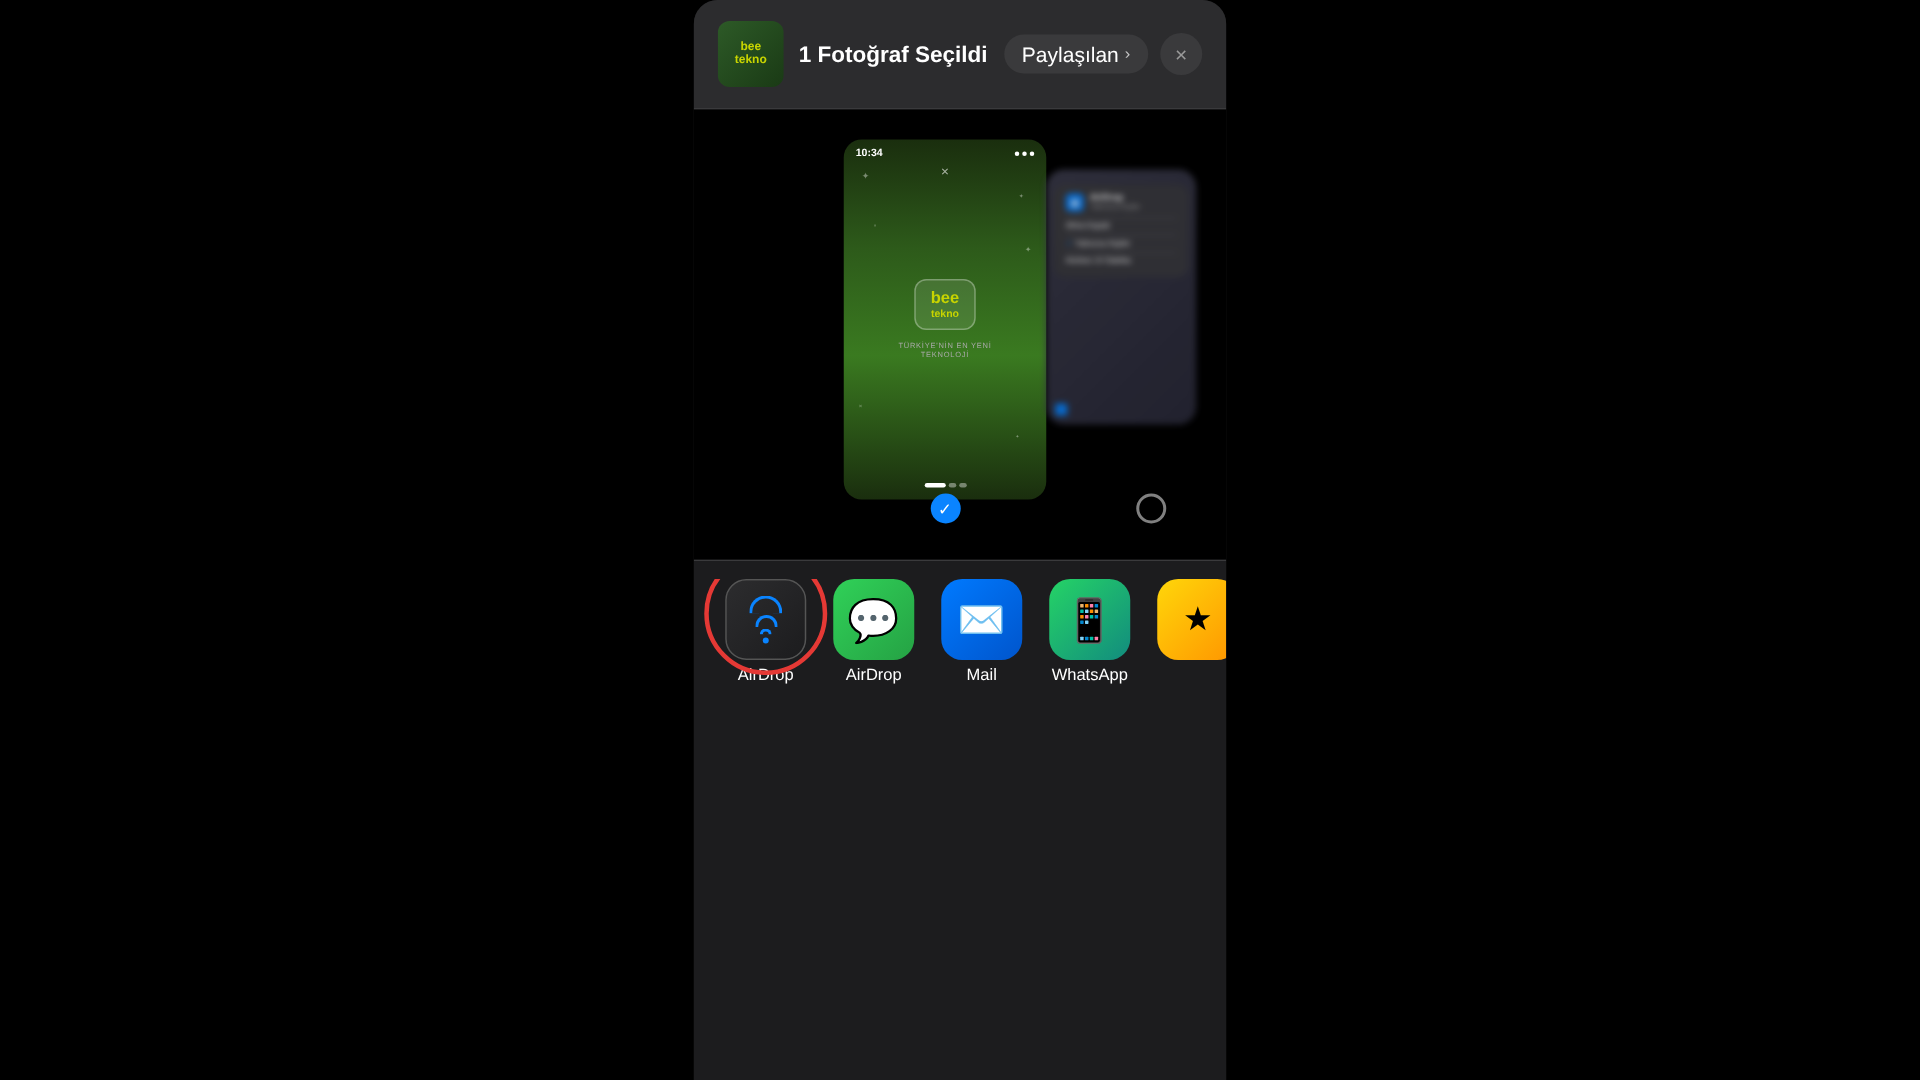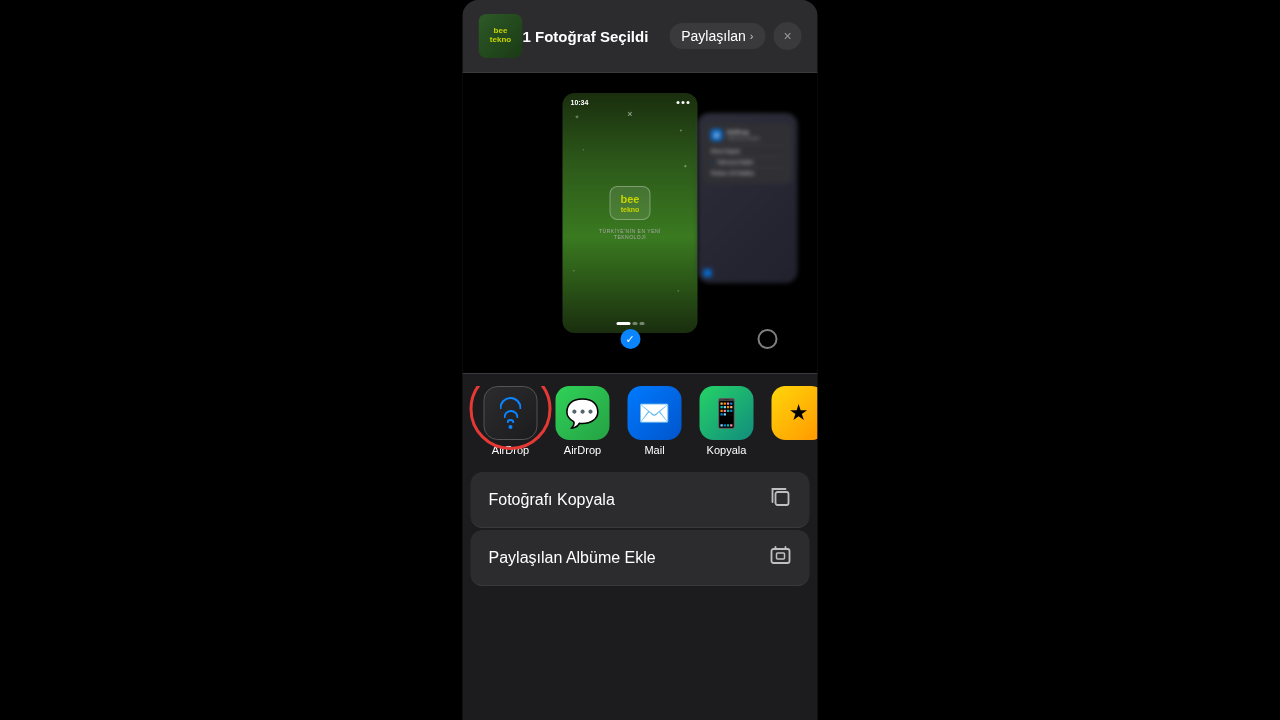--- a/index.html
+++ b/index.html
@@ -60,20 +60,21 @@
     .bee-logo-small {
       font-size: 8px;
       color: #c8d400;
       text-align: center;
       font-weight: bold;
       line-height: 1.1;
     }
 
     .header-info {
       flex: 1;
+      margin-left: 10px;
     }
 
     .header-title {
       font-size: 15px;
       font-weight: 600;
       color: #fff;
     }
 
     .options-btn {
       background: #3a3a3c;
@@ -512,57 +513,29 @@
           <div class="app-icon mail-icon">
             <span style="font-size:26px;">✉️</span>
           </div>
           <span class="app-label">Mail</span>
         </div>
 
         <div class="app-item">
           <div class="app-icon whatsapp-icon">
             <span style="font-size:28px;">📱</span>
           </div>
-          <span class="app-label">Kopyala</span>
+          <span class="app-label">WhatsApp</span>
         </div>
 
         <div class="app-item">
           <div class="app-icon partial-icon" style="background:linear-gradient(135deg,#ffd60a,#ff9500);">
             <span style="font-size:22px;">★</span>
           </div>
           <span class="app-label"></span>
         </div>
 
       </div>
     </div>
 
-    <div class="actions">
-
-      <div class="action-row">
-        <span class="action-label">Fotoğrafı Kopyala</span>
-        <span class="action-icon">
-          
-          <svg width="22" height="22" viewBox="0 0 22 22" fill="none" xmlns="http://www.w3.org/2000/svg">
-            <rect x="6" y="6" width="13" height="13" rx="2" stroke="white" stroke-width="1.8" fill="none"></rect>
-            <path d="M3 16V3h13" stroke="white" stroke-width="1.8" stroke-linecap="round" fill="none"></path>
-          </svg>
-        </span>
-      </div>
-
-      <div class="action-row">
-        <span class="action-label">Paylaşılan Albüme Ekle</span>
-        <span class="action-icon">
-          
-          <svg width="22" height="22" viewBox="0 0 22 22" fill="none" xmlns="http://www.w3.org/2000/svg">
-            <rect x="2" y="5" width="18" height="14" rx="2" stroke="white" stroke-width="1.8" fill="none"></rect>
-            <path d="M6 5V3" stroke="white" stroke-width="1.8" stroke-linecap="round"></path>
-            <path d="M16 5V3" stroke="white" stroke-width="1.8" stroke-linecap="round"></path>
-            <rect x="7" y="9" width="8" height="6" rx="1" stroke="white" stroke-width="1.5" fill="none"></rect>
-          </svg>
-        </span>
-      </div>
-
-      <div style="height:40px;"></div>
-    </div>
 
   </div>
 
 </div>
 
 </body></html>

